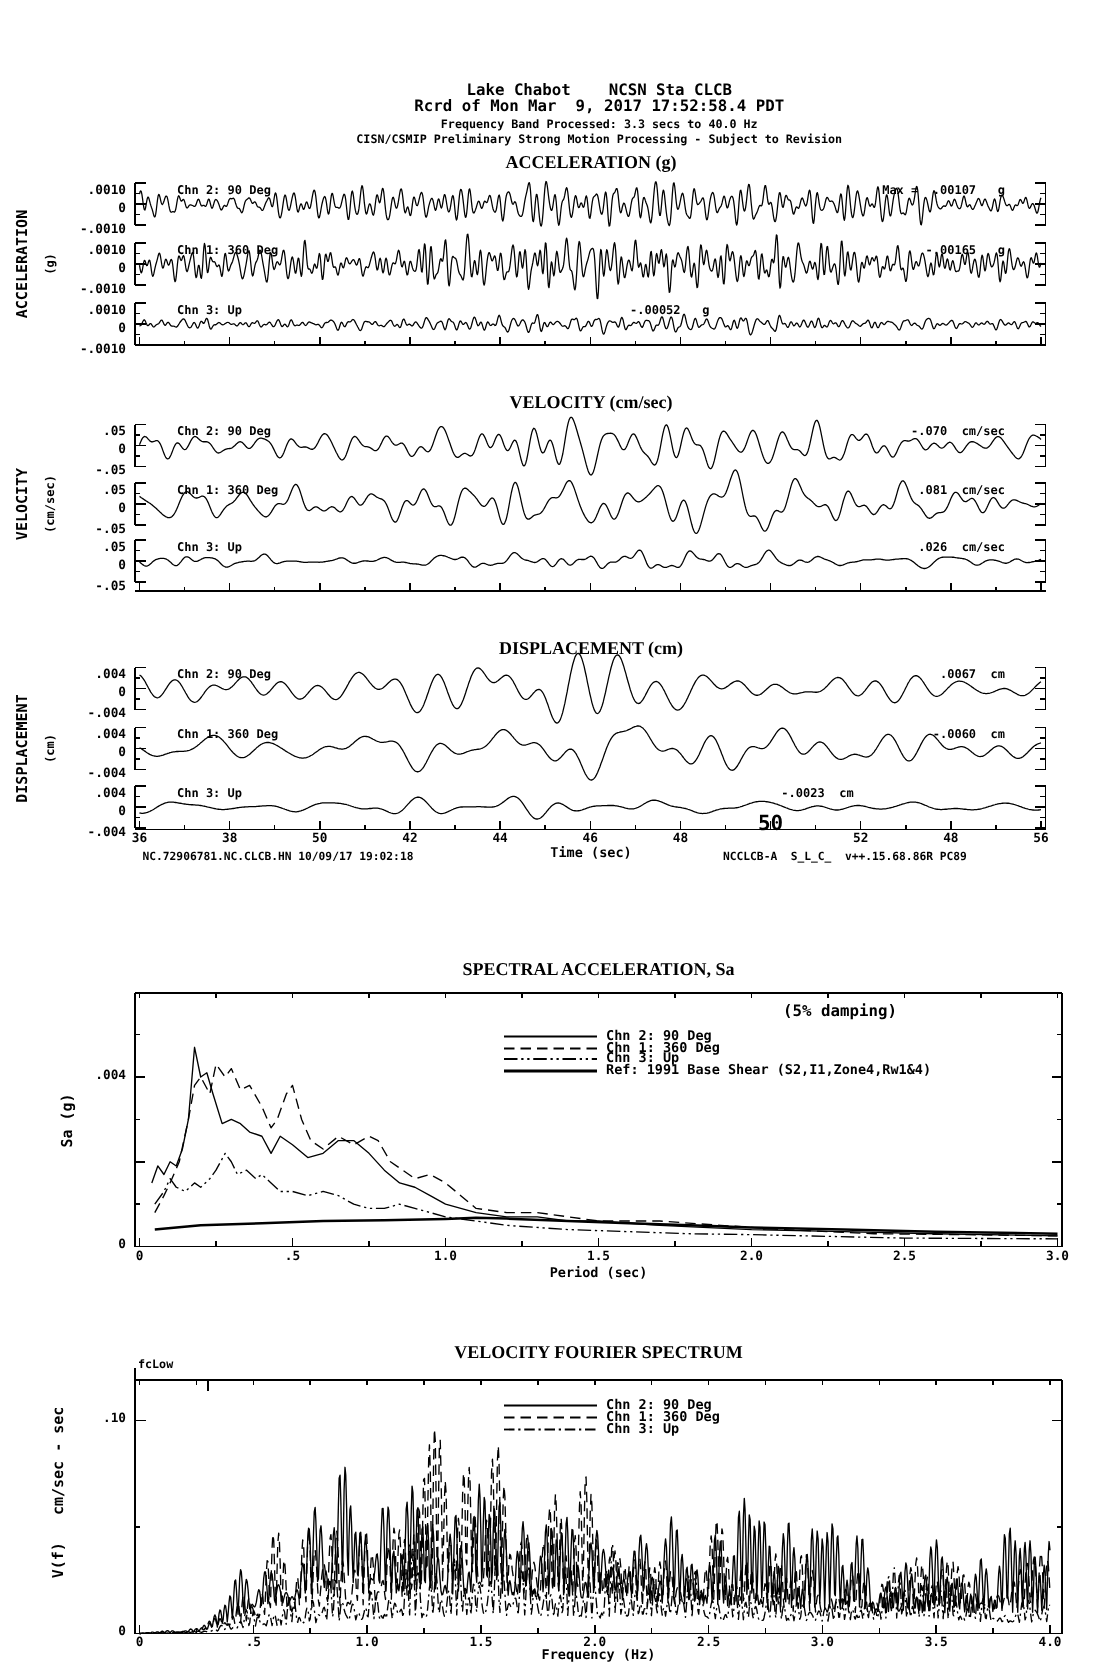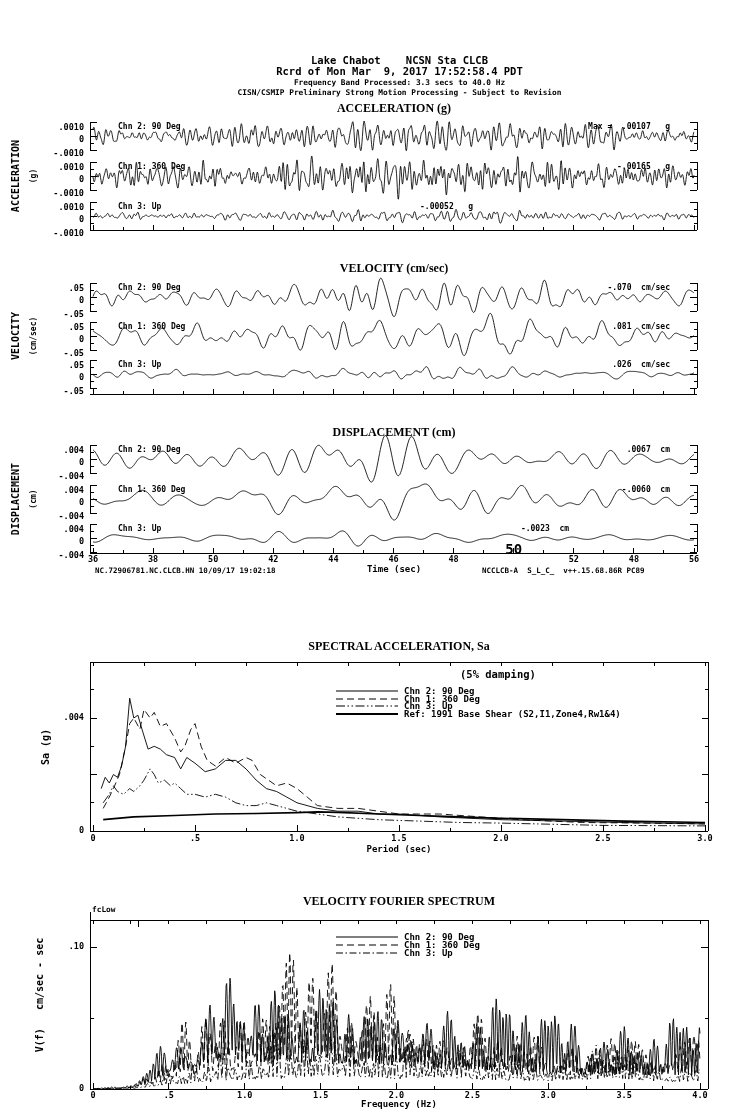--- a/index.html
+++ b/index.html
@@ -317,21 +317,21 @@
   <div class="lbl f10 vlab" style="left:16px;top:336px">VELOCITY</div>
   <div class="lbl f8 vlab" style="left:34px;top:336px">(cm/sec)</div>
   <div class="lbl f10 vlab" style="left:16px;top:499px">DISPLACEMENT</div>
   <div class="lbl f8 vlab" style="left:34px;top:499px">(cm)</div>
 
   <div class="lbl f9 ctrP" style="top:565px">Time (sec)</div>
   <div class="lbl f7" style="left:95px;top:567px">NC.72906781.NC.CLCB.HN 10/09/17 19:02:18</div>
   <div class="lbl f7" style="left:482px;top:567px">NCCLCB-A  S_L_C_  v++.15.68.86R PC89</div>
 
   <div class="lbl f12 ctrP2" style="top:640px">SPECTRAL ACCELERATION, Sa</div>
-  <div class="lbl f105" style="left:460px;top:669px;width:240px;text-align:left">(5% damping)</div>
+  <div class="lbl f105" style="left:440px;top:669px;width:240px;text-align:center">(5% damping)</div>
   <div class="lbl f9" style="left:404px;top:687px">Chn 2: 90 Deg</div>
   <div class="lbl f9" style="left:404px;top:695px">Chn 1: 360 Deg</div>
   <div class="lbl f9" style="left:404px;top:702px">Chn 3: Up</div>
   <div class="lbl f9" style="left:404px;top:710px">Ref: 1991 Base Shear (S2,I1,Zone4,Rw1&amp;4)</div>
   <div class="lbl f10 vlab" style="left:46px;top:747px">Sa (g)</div>
   <div class="lbl f9 ctrP2" style="top:845px">Period (sec)</div>
 
   <div class="lbl f12 ctrP2" style="top:895px">VELOCITY FOURIER SPECTRUM</div>
   <div class="lbl f78" style="left:92px;top:906px">fcLow</div>
   <div class="lbl f9" style="left:404px;top:933px">Chn 2: 90 Deg</div>

